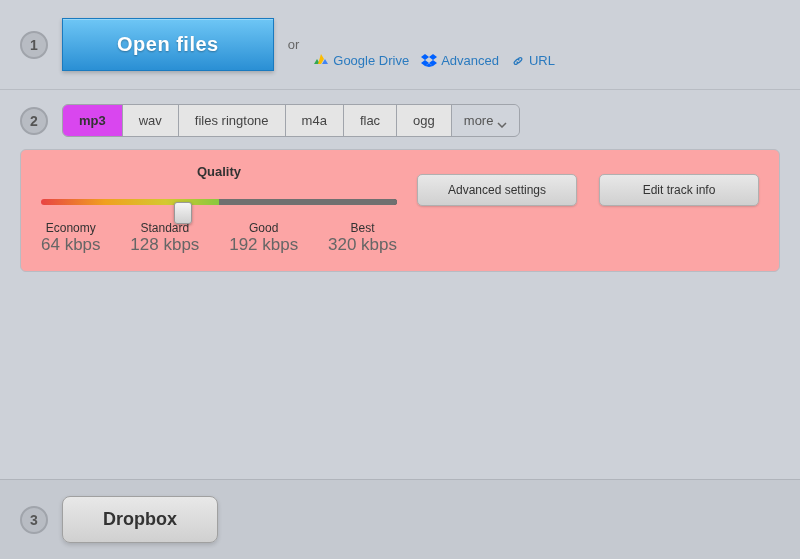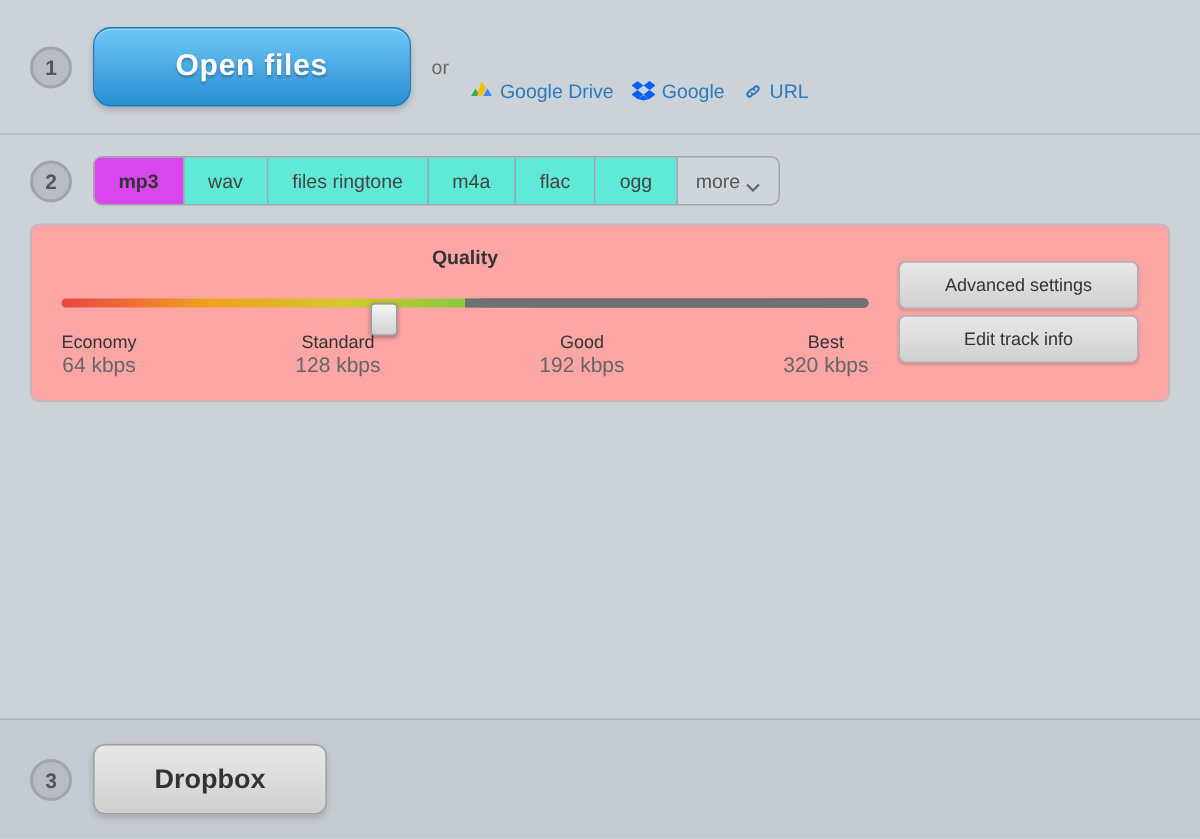--- a/index.html
+++ b/index.html
@@ -43,21 +43,21 @@
       justify-content: center;
       font-size: 14px;
       font-weight: bold;
       color: #555;
       flex-shrink: 0;
     }
 
     .open-files-btn {
       background: linear-gradient(to bottom, #6ec6f5, #2a8fd4);
       border: 1px solid #1a7abf;
-      border-radius: 12px;
+      border-radius: 0;
       color: white;
       font-size: 20px;
       font-weight: bold;
       padding: 14px 54px;
       cursor: pointer;
       text-shadow: 0 1px 2px rgba(0,0,0,0.3);
       box-shadow: 0 2px 4px rgba(0,0,0,0.2), inset 0 1px 0 rgba(255,255,255,0.3);
       min-width: 180px;
       letter-spacing: 0.5px;
     }
@@ -128,21 +128,21 @@
       border-radius: 6px;
       overflow: hidden;
     }
 
     .format-tab {
       padding: 8px 16px;
       cursor: pointer;
       font-size: 13px;
       color: #444;
       border-right: 1px solid #a0a4ab;
-      background: #5eead4;
+      background: #e5e5e5;
       user-select: none;
     }
 
     .format-tab:last-child {
       border-right: none;
     }
 
     .format-tab.active {
       background: #d946ef;
       color: #333;
@@ -215,27 +215,27 @@
       font-size: 11px;
     }
 
     .slider-label-item .label-name {
       font-size: 12px;
       color: #333;
     }
 
     .slider-label-item .label-kbps {
       color: #666;
-      font-size: 14px;
+      font-size: 17px;
     }
 
     .side-buttons {
       display: flex;
-      flex-direction: column;
-      gap: 4px;
+      flex-direction: row;
+      gap: 22px;
       padding-top: 10px;
     }
 
     .side-btn {
       background: linear-gradient(to bottom, #e8e8e8, #d0d0d0);
       border: 1px solid #b0b0b0;
       border-radius: 5px;
       padding: 8px 16px;
       cursor: pointer;
       font-size: 12px;
@@ -288,21 +288,21 @@
           <polygon points="1,11 4,6 7,11" fill="#34a853"></polygon>
           <polygon points="9,11 12,6 15,11" fill="#4285f4"></polygon>
           <polygon points="5,11 8,1 11,6 8,11" fill="#fbbc04"></polygon>
         </svg>
         <span>Google Drive</span>
       </a>
       <a class="cloud-link">
         <svg class="dropbox-icon" viewBox="0 0 16 16" width="16" height="16">
           <path d="M4,1 L8,4 L4,7 L0,4 Z M8,4 L12,1 L16,4 L12,7 Z M0,10 L4,7 L8,10 L4,13 Z M12,7 L16,10 L12,13 L8,10 Z M8,10.5 L12,13 L8,14 L4,13 Z" fill="#0061ff"></path>
         </svg>
-        <span>Google</span>
+        <span>Advanced</span>
       </a>
       <a class="cloud-link">
         <svg class="link-icon" viewBox="0 0 14 14" width="14" height="14">
           <path d="M6,8 C6.5,8.7 7.5,9 8.2,8.4 L10.4,6.2 C11,5.6 11,4.6 10.4,4 C9.8,3.4 8.8,3.4 8.2,4 L7.2,5" stroke="#2a7abf" stroke-width="1.3" fill="none" stroke-linecap="round"></path>
           <path d="M8,6 C7.5,5.3 6.5,5 5.8,5.6 L3.6,7.8 C3,8.4 3,9.4 3.6,10 C4.2,10.6 5.2,10.6 5.8,10 L6.8,9" stroke="#2a7abf" stroke-width="1.3" fill="none" stroke-linecap="round"></path>
         </svg>
         <span>URL</span>
       </a>
     </div>
   </div>

